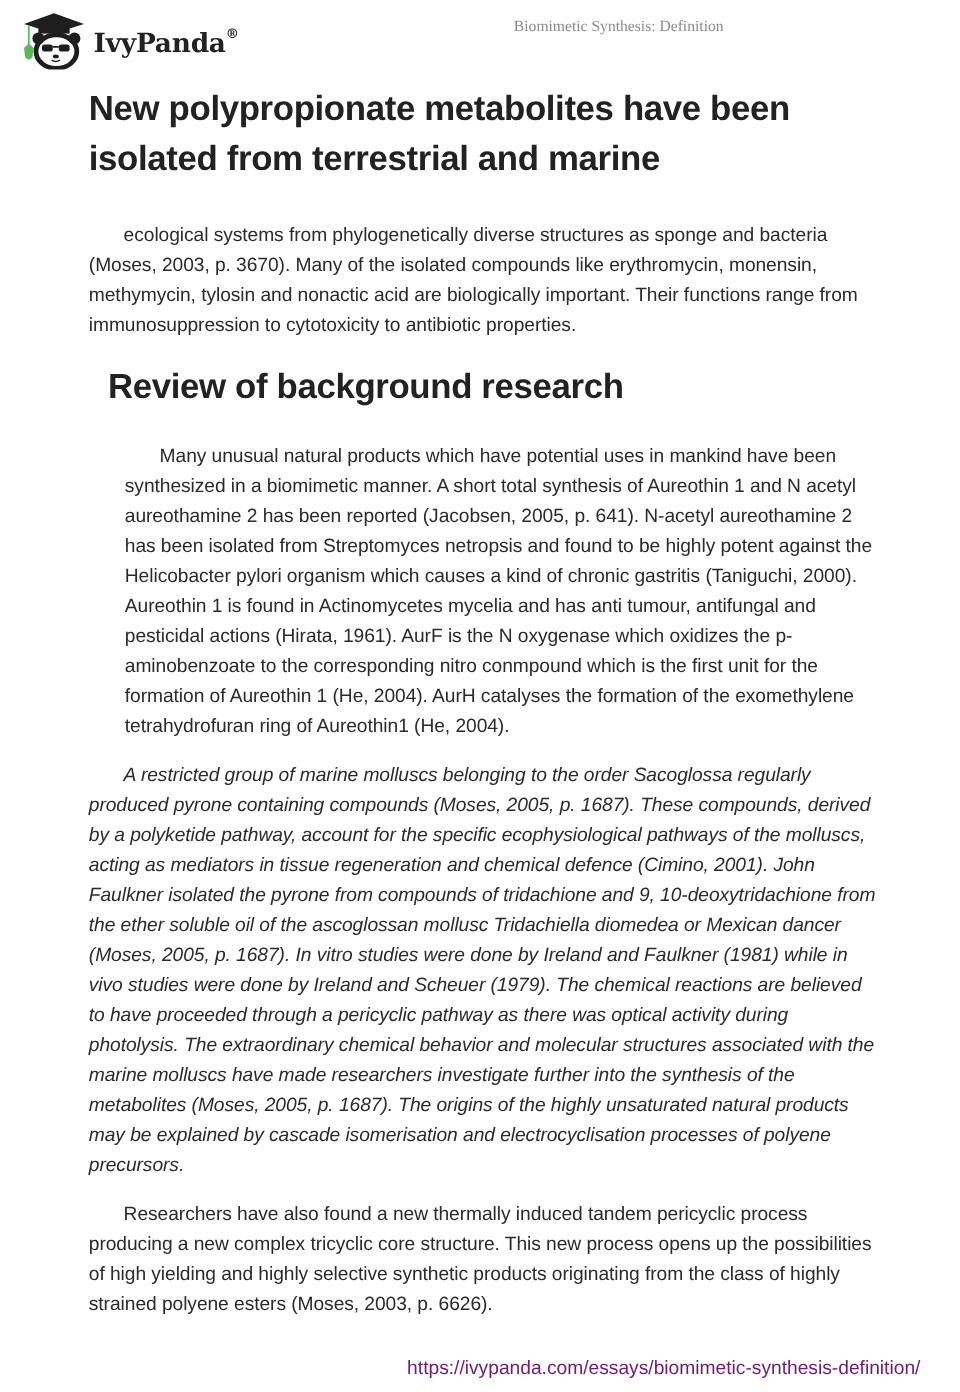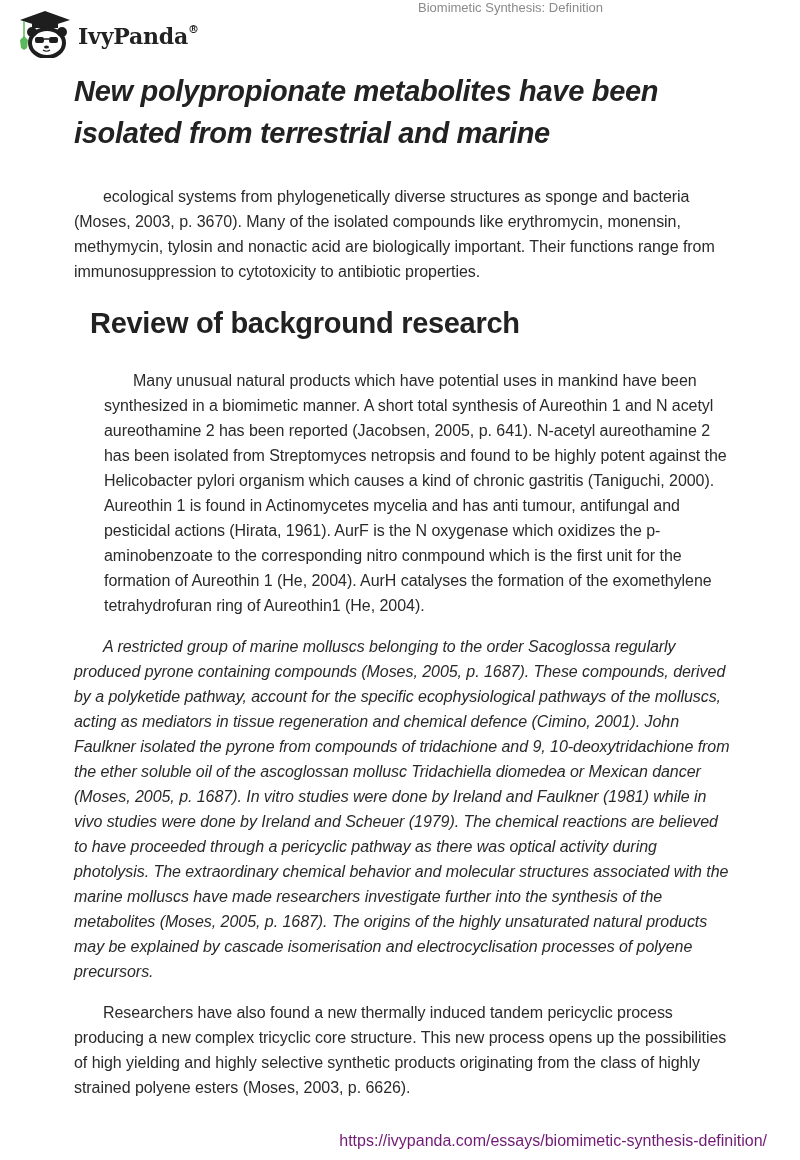--- a/index.html
+++ b/index.html
@@ -41,23 +41,24 @@
   }
   .logo-text sup {
     font-size: 11px;
     font-weight: bold;
     position: relative;
     top: -3px;
   }
   .doc-title {
     position: absolute;
     right: 33px;
-    top: 0;
+    top: 14px;
     font-size: 13px;
     color: #8a8a8a;
+    font-family: Liberation Serif, serif;
   }
   .content {
     position: absolute;
     left: 74px;
     top: 70px;
     width: 660px;
   }
   h1 {
     font-size: 29px;
     font-weight: bold;
@@ -73,21 +74,21 @@
     letter-spacing: -0.3px;
     margin-left: 16px;
   }
   p {
     font-size: 16px;
     line-height: 25px;
     color: #2a2a2a;
     text-indent: 29px;
     letter-spacing: -0.05px;
   }
-  .h1-block { margin-top: 0; font-style: italic; }
+  .h1-block { margin-top: 0; }
   .p1 { margin-top: 30px; }
   .h2-block { margin-top: 18px; }
   .p2 { margin-top: 24px; margin-left: 30px; }
   .p3 { margin-top: 16px; font-style: italic; }
   .p4 { margin-top: 16px; }
   .footer-url {
     position: absolute;
     right: 33px;
     top: 1132px;
     font-size: 16px;

